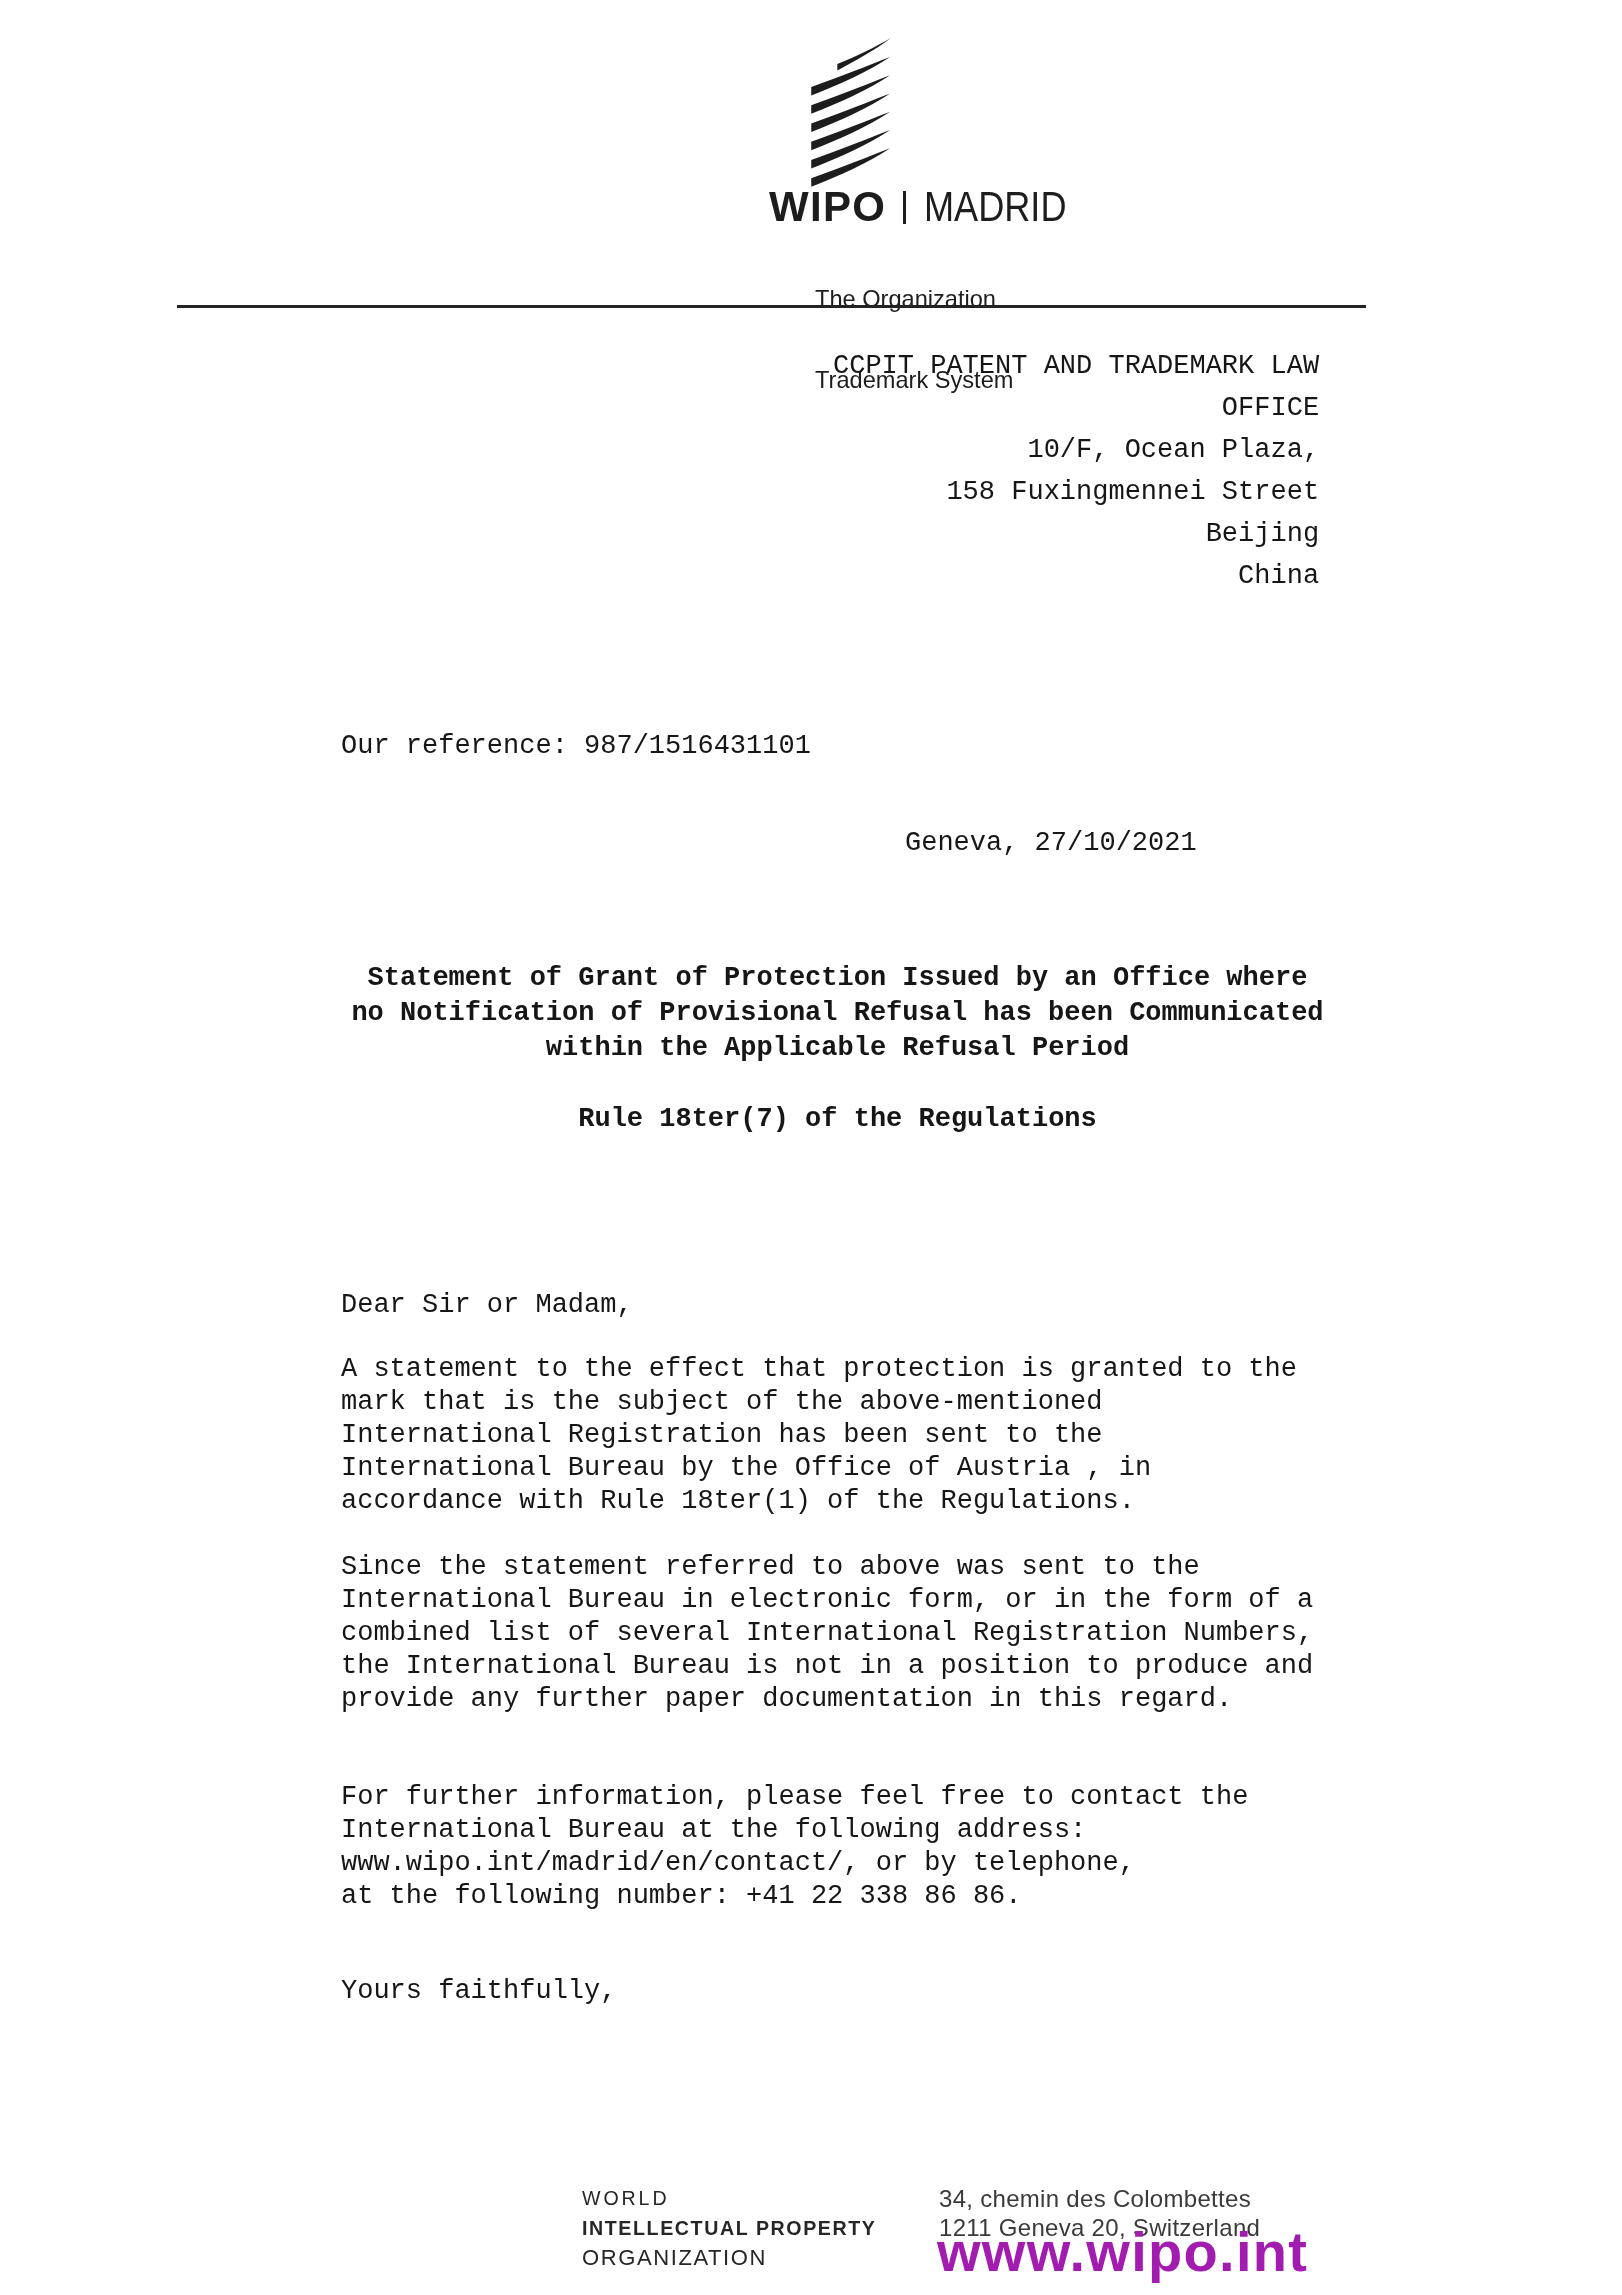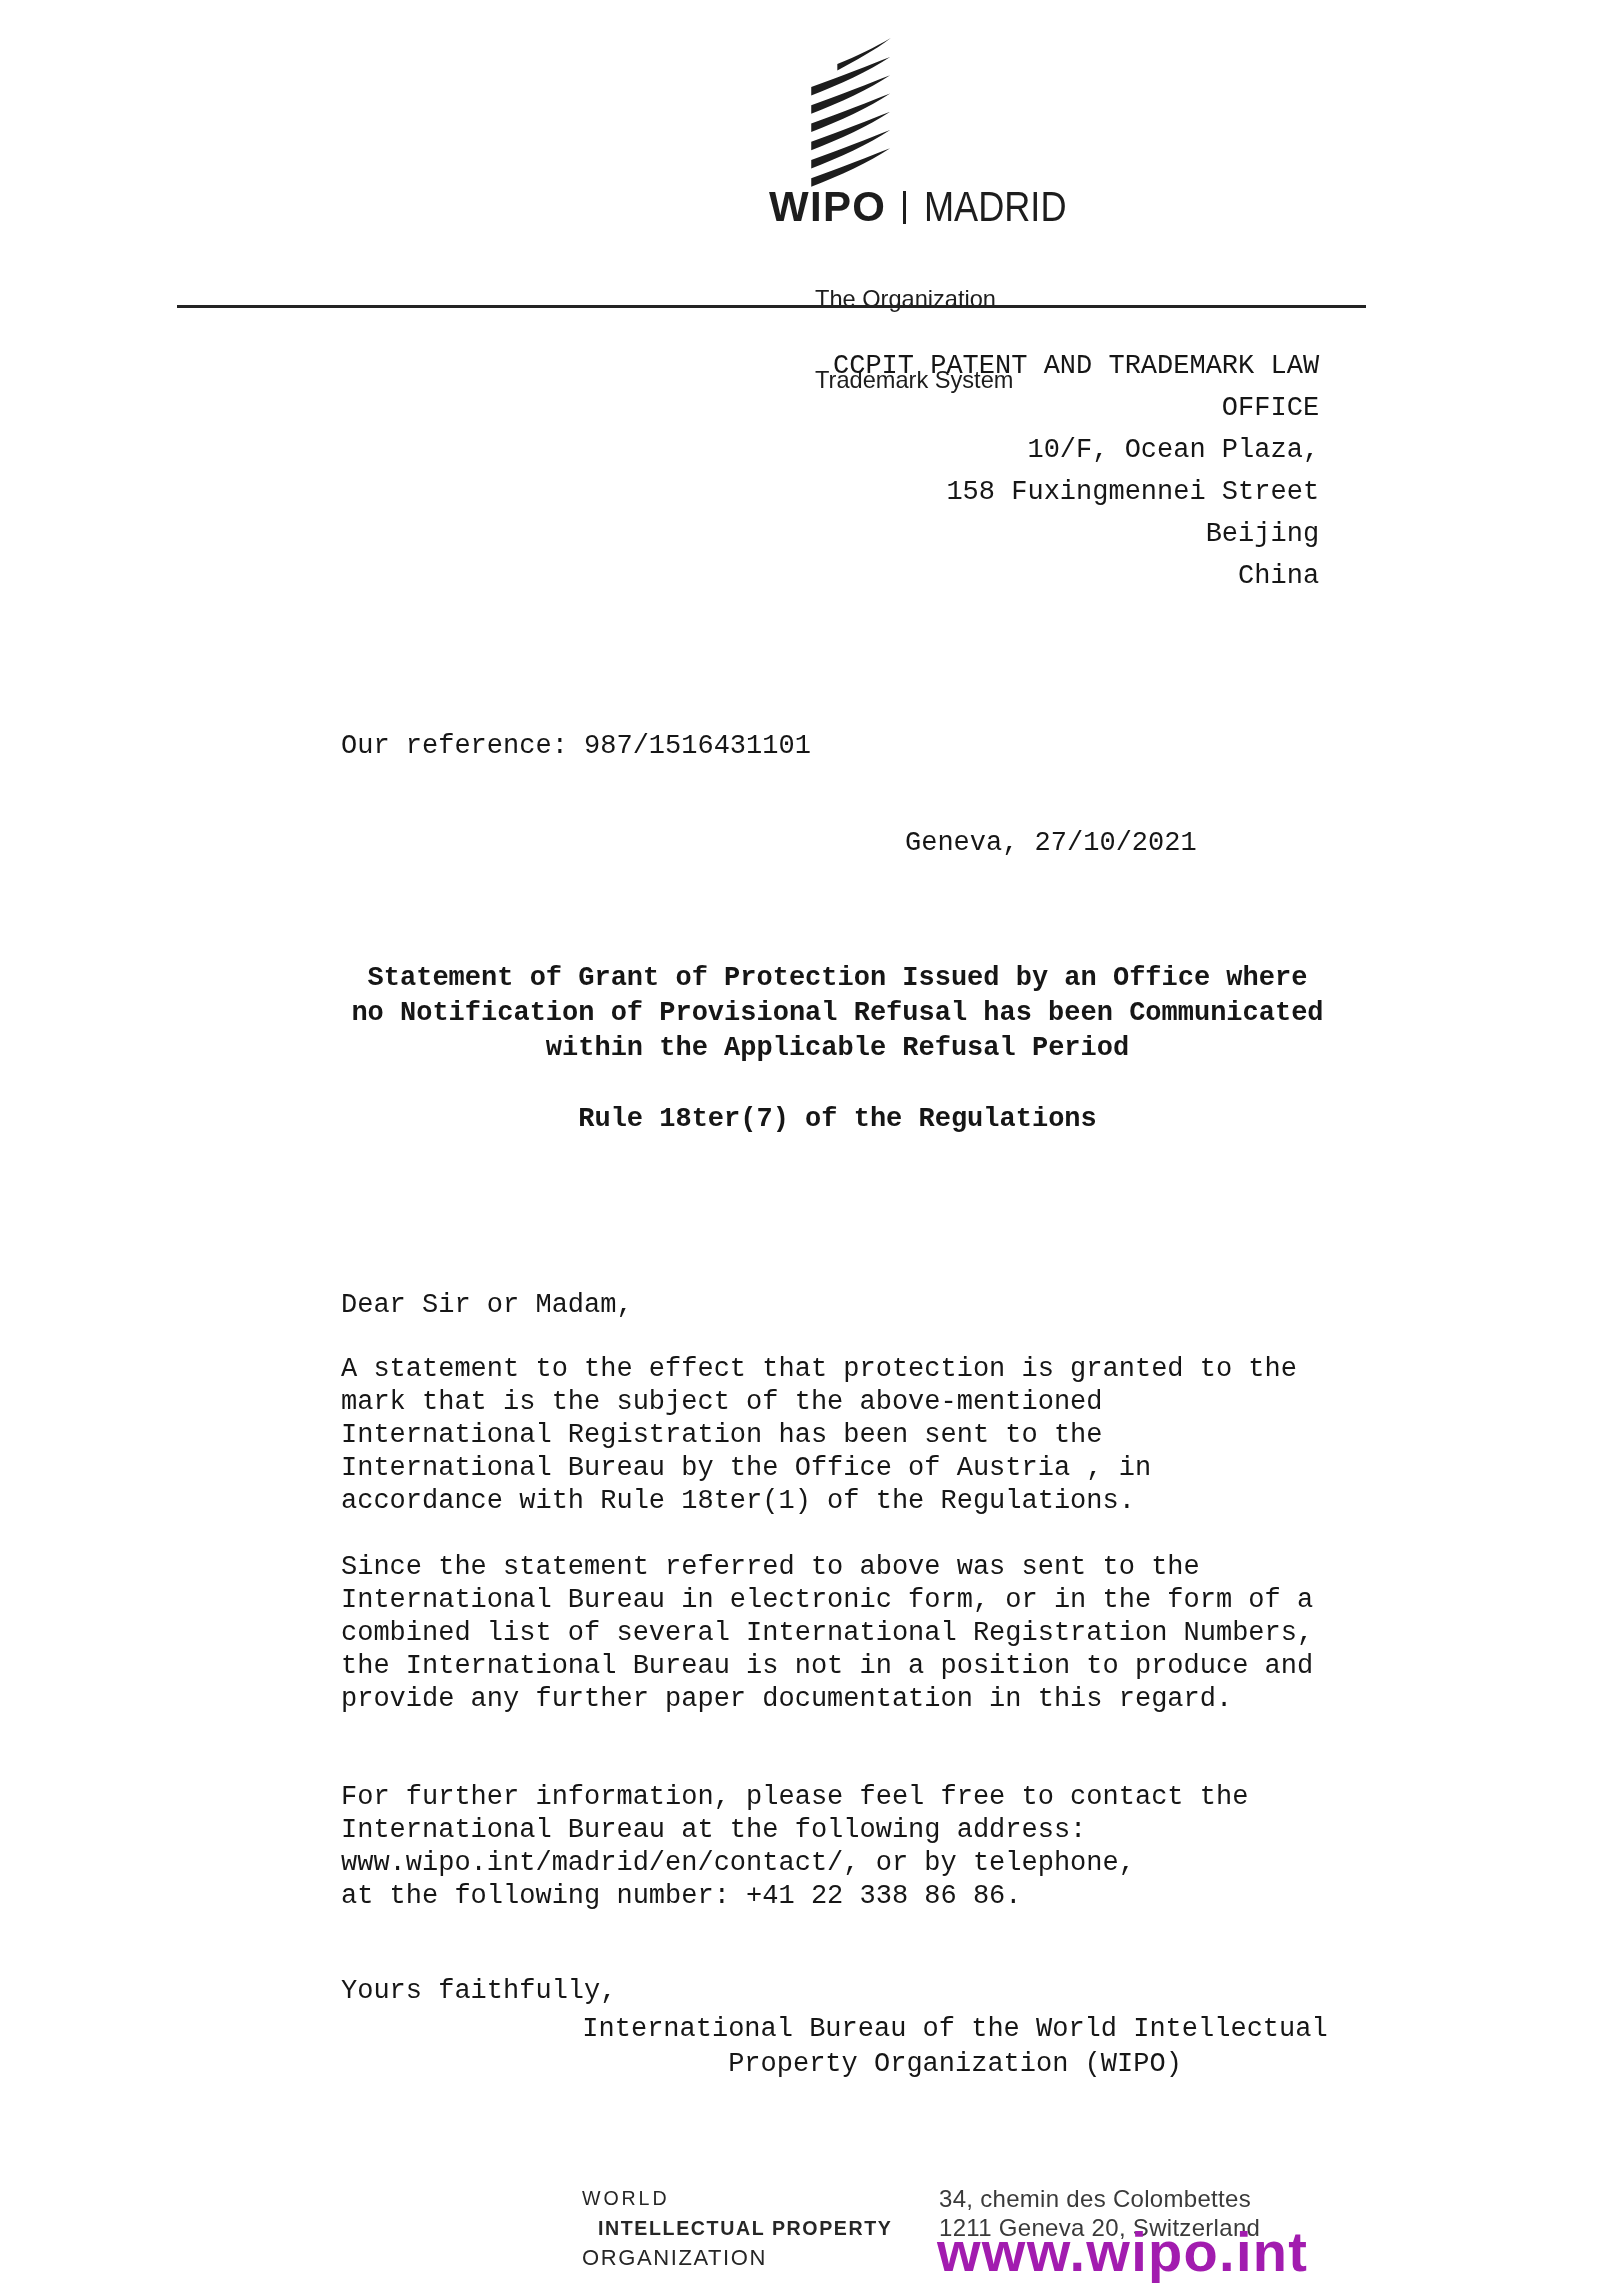--- a/index.html
+++ b/index.html
@@ -73,21 +73,21 @@
   .para3 { left: 341px; top: 1781px; }
   .valediction { left: 341px; top: 1943px; margin-top: 32px; }
   .signature {
     left: 458px; top: 2012px; width: 994px;
     text-align: center; line-height: 35px;
   }
 
   
   .footer-org { left: 582px; top: 2183px; color: #262626; }
   .footer-org .l1 { font-size: 19.6px; line-height: 30px; letter-spacing: 2.9px; font-weight: 400; }
-  .footer-org .l2 { font-size: 19.6px; line-height: 30px; letter-spacing: 1.6px; font-weight: 700; margin-left: 16px; }
+  .footer-org .l2 { font-size: 19.6px; line-height: 30px; letter-spacing: 1.6px; font-weight: 700; }
   .footer-org .l3 { font-size: 22px; line-height: 30px; letter-spacing: 1.6px; font-weight: 400; }
   .footer-addr { left: 939px; top: 2184px; color: #3a3a3a; }
   .footer-addr div { font-size: 24px; line-height: 29px; letter-spacing: 0.3px; }
   .footer-site {
     left: 937px; top: 2224px;
     font-size: 56px; line-height: 1; letter-spacing: 1.3px;
     color: #a21caf; font-weight: 700;
   }
 </style>
 </head>
@@ -149,22 +149,20 @@
 International Bureau in electronic form, or in the form of a
 combined list of several International Registration Numbers,
 the International Bureau is not in a position to produce and
 provide any further paper documentation in this regard.</div>
   <div class="abs mono para3">For further information, please feel free to contact the
 International Bureau at the following address:
 www.wipo.int/madrid/en/contact/, or by telephone,
 at the following number: +41 22 338 86 86.</div>
 
   <div class="abs mono valediction">Yours faithfully,</div>
-  <div class="abs mono signature">International Bureau of the World Intellectual
-Property Organization (WIPO)</div>
 
   <div class="abs footer-org">
     <div class="l1">WORLD</div>
     <div class="l2">INTELLECTUAL PROPERTY</div>
     <div class="l3">ORGANIZATION</div>
   </div>
 
   <div class="abs footer-addr">
     <div>34, chemin des Colombettes</div>
     <div>1211 Geneva 20, Switzerland</div>

